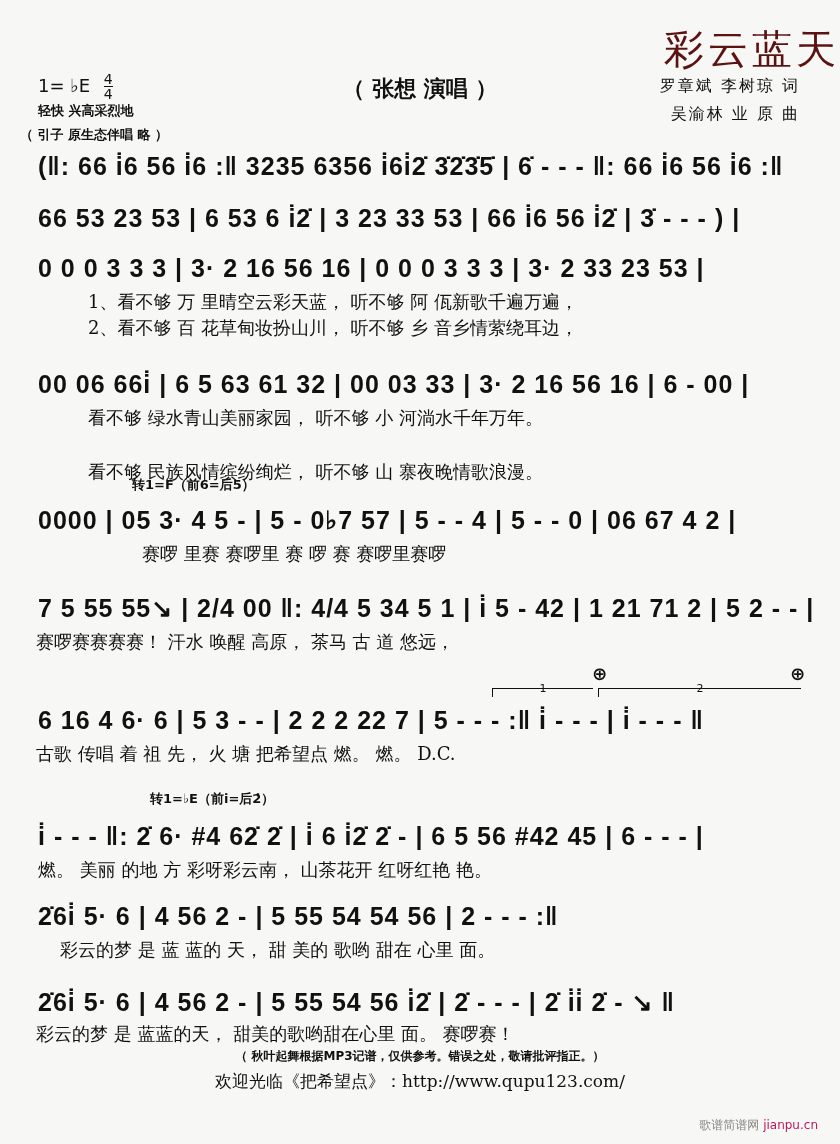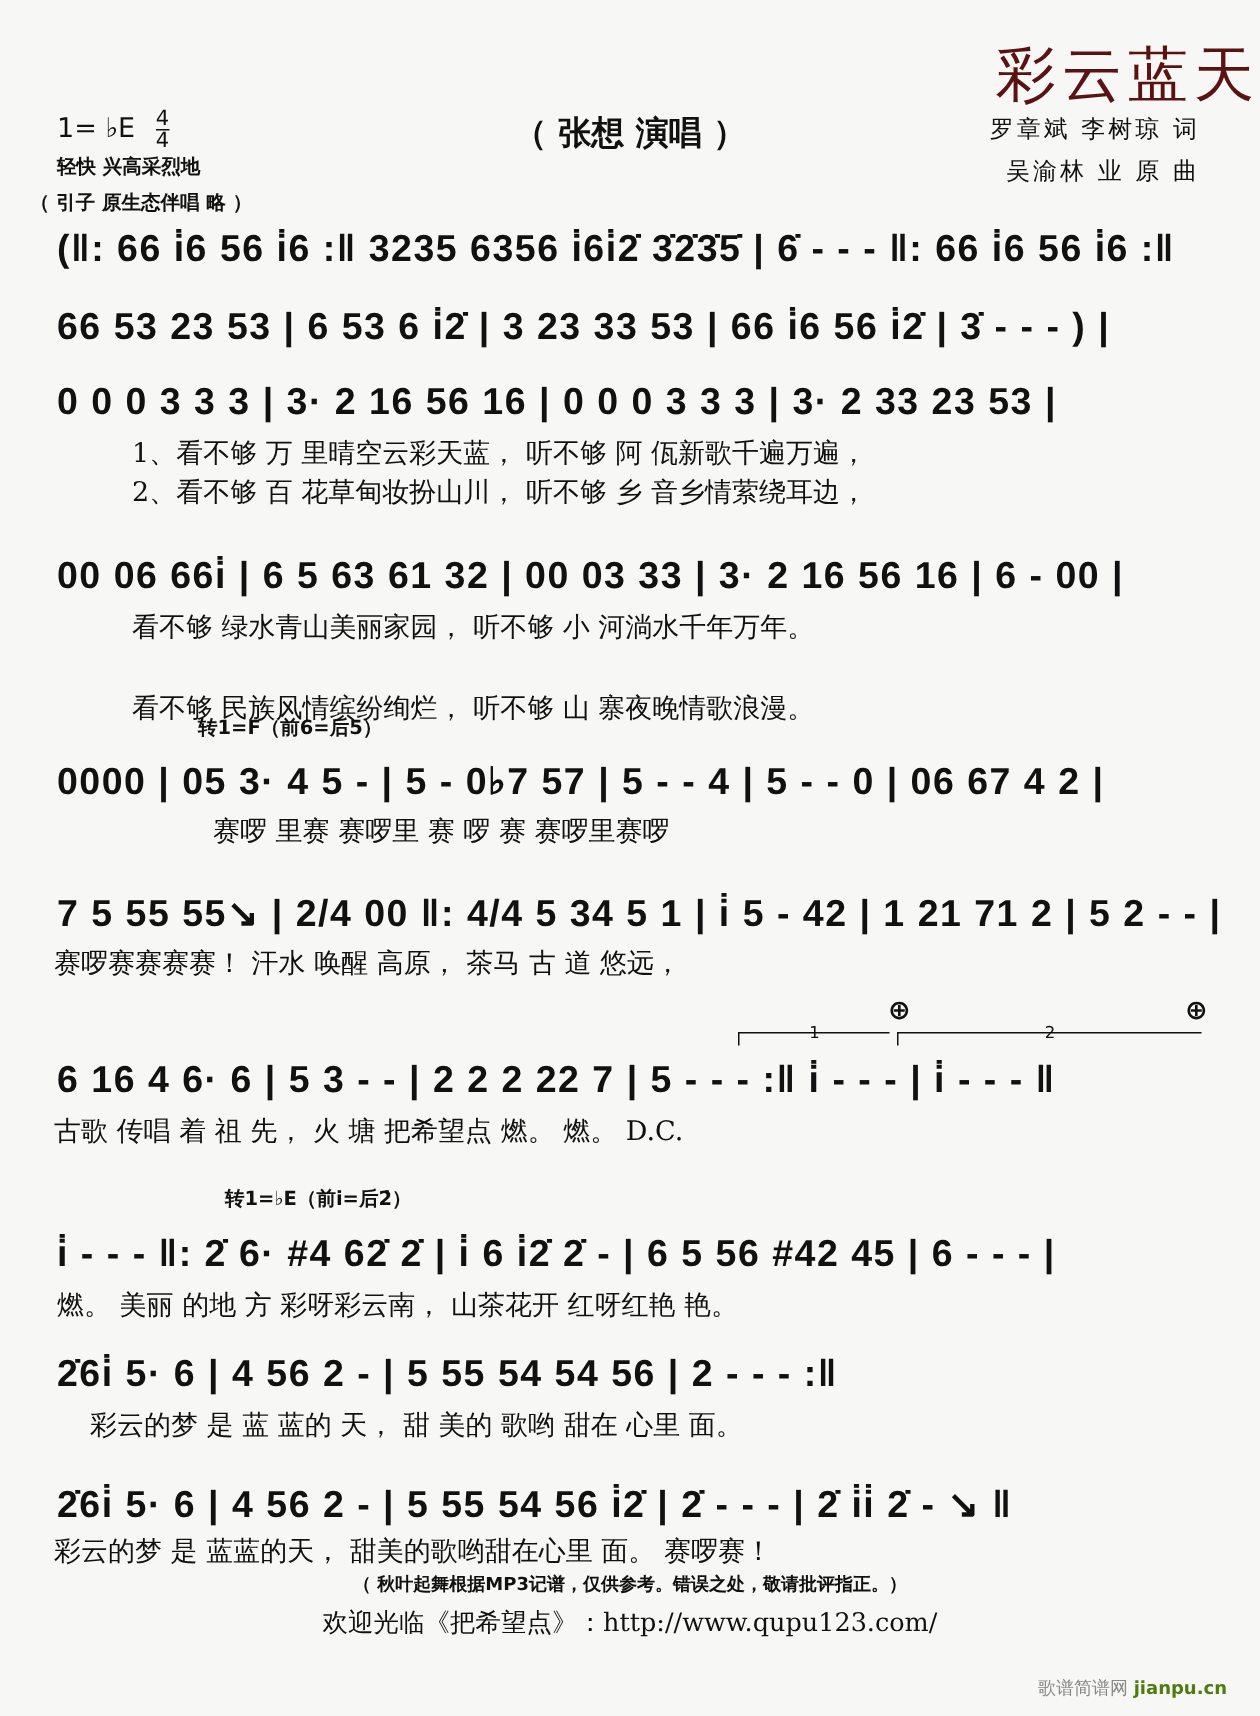--- a/index.html
+++ b/index.html
@@ -18,21 +18,21 @@
   .frac .num { border-bottom: 1.5px solid #111; }
   .tempo { left: 38px; top: 102px; font-size: 13px; font-weight: bold; }
   .intro { left: 20px; top: 126px; font-size: 13px; font-weight: bold; }
   .credit { right: 40px; font-size: 16px; font-family: "DejaVu Serif", serif; letter-spacing: 2px; }
   .notes { font-size: 25px; font-weight: bold; letter-spacing: 1px; font-family: "Liberation Sans", sans-serif; }
   .lyric { font-size: 18px; font-family: "DejaVu Serif", serif; }
   .mod { font-size: 13px; font-weight: bold; }
   .footer-note { left: 0; width: 840px; text-align: center; top: 1048px; font-size: 12px; font-weight: bold; }
   .footer { left: 0; width: 840px; text-align: center; top: 1070px; font-size: 17px; font-family: "DejaVu Serif", serif; }
   .wm { right: 22px; top: 1117px; font-size: 12px; color: #888; }
-  .wm b { color: #4d7c0f; font-weight: bold; }
+  .wm b { color: #be185d; font-weight: normal; }
   .segno { font-size: 18px; font-weight: bold; }
   .volta { border-top: 1.5px solid #111; border-left: 1.5px solid #111; height: 8px; font-size: 11px; text-align: center; line-height: 0; }
 </style>
 </head>
 <body>
 
 <div class="abs title">彩云蓝天</div>
 <div class="abs singer">（ 张想 演唱 ）</div>
 
 <div class="abs key">

